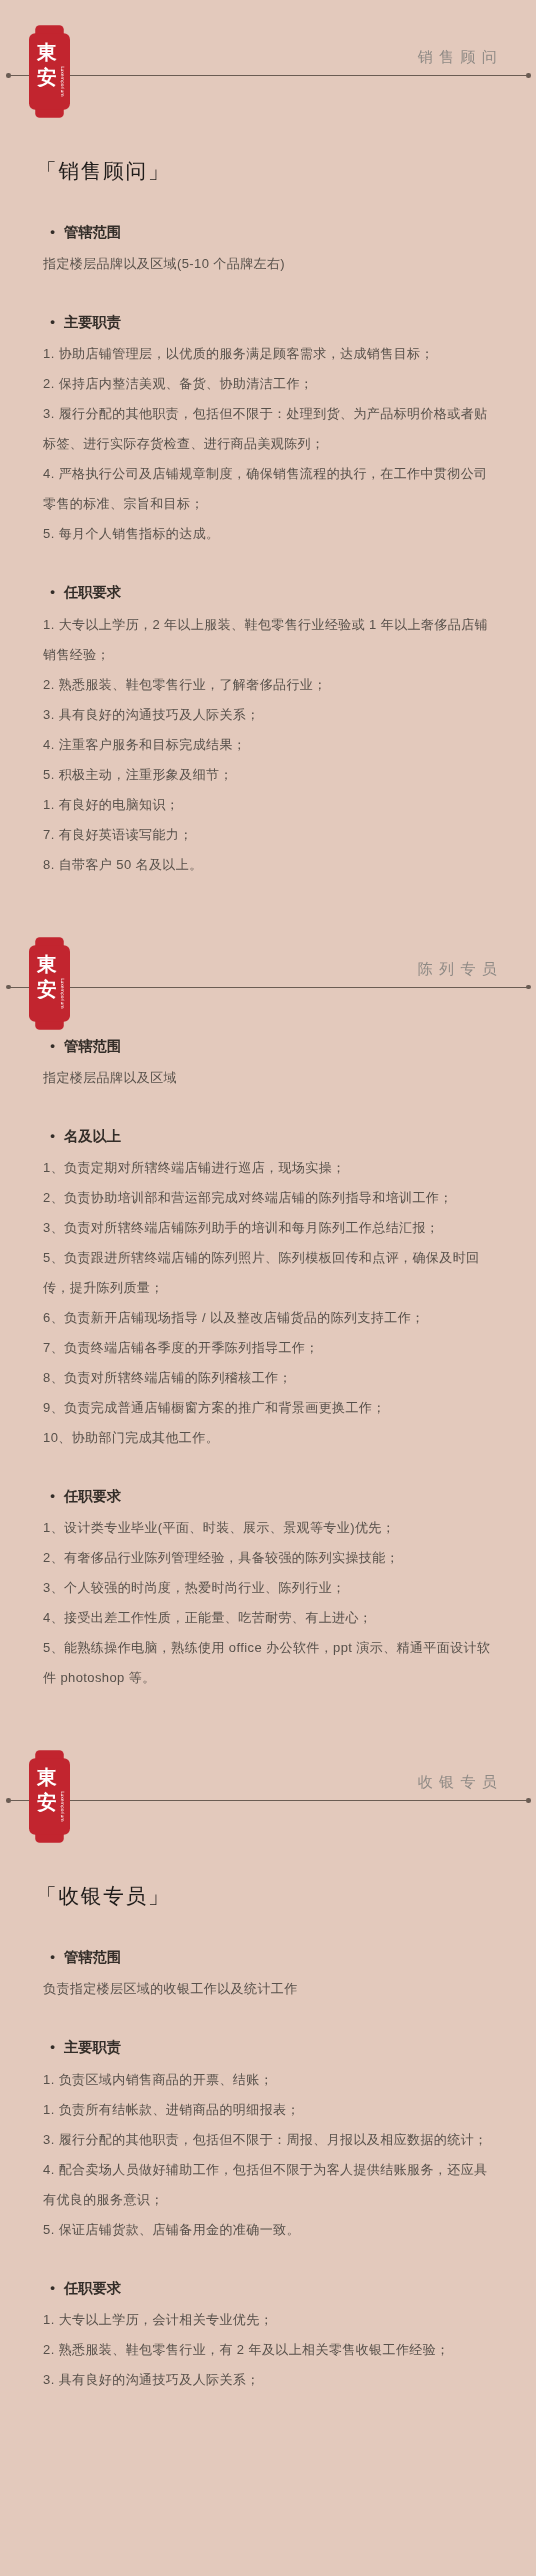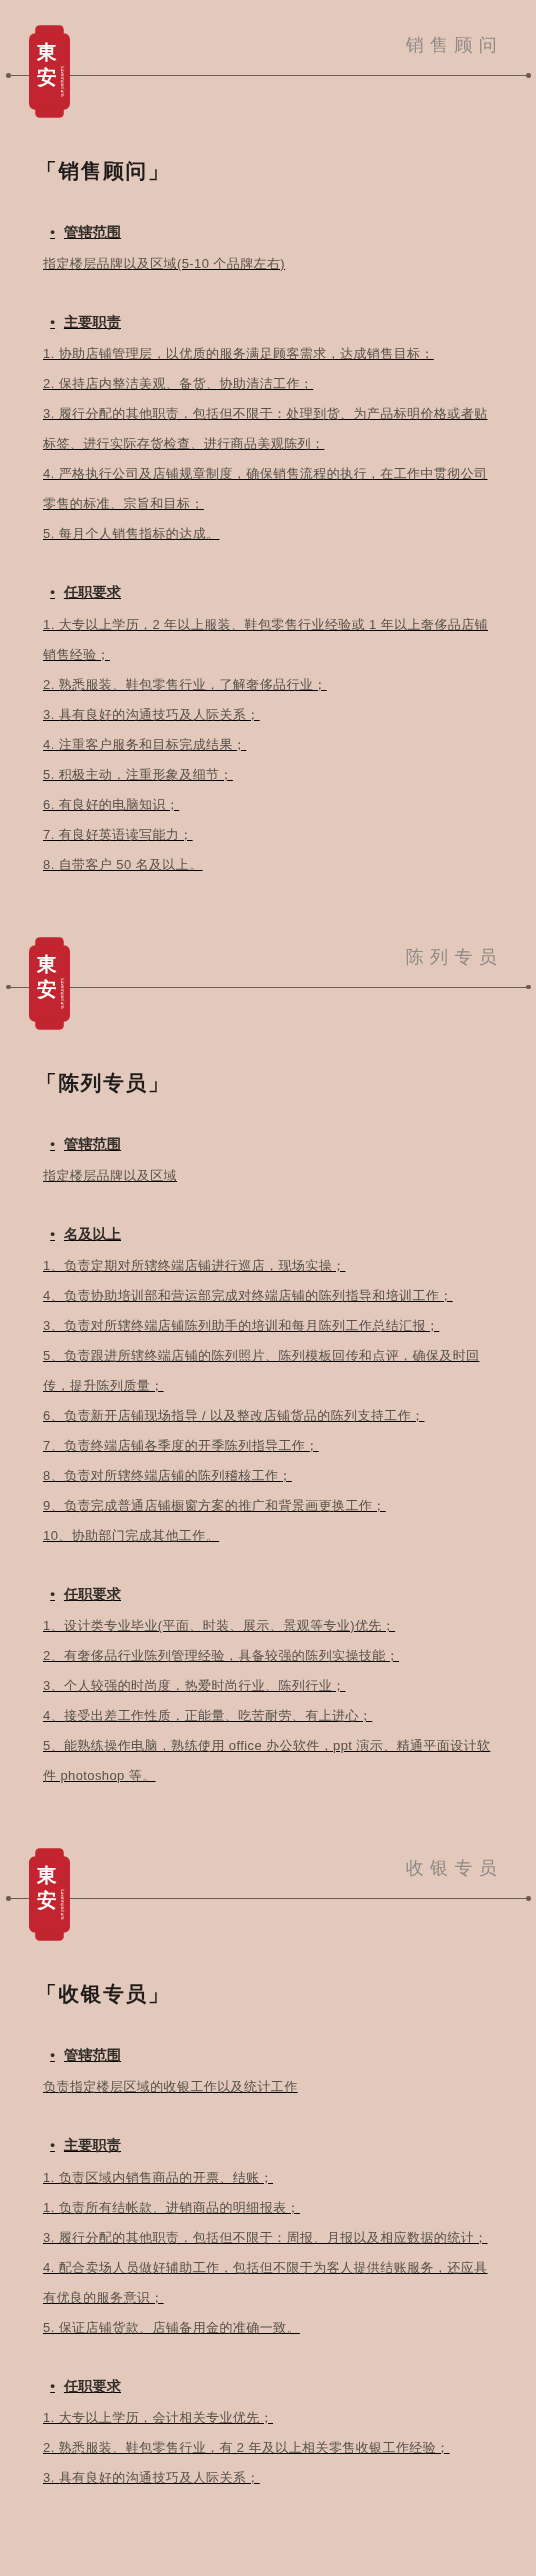--- a/index.html
+++ b/index.html
@@ -19,28 +19,28 @@
   }
   .page{width:537px;}
   .section-header{position:relative;height:93px;margin-top:25px;}
   .section:not(:first-child) .section-header{margin-top:57px;}
   .rule{position:absolute;top:50px;left:7.2px;right:7.2px;height:0.9px;background:var(--line);}
   .rule::before,.rule::after{content:"";position:absolute;top:-1.8px;width:4.5px;height:4.5px;border-radius:50%;background:var(--line);}
   .rule::before{left:-0.9px;}
   .rule::after{right:-0.9px;}
   .logo{position:absolute;top:0;left:29px;width:41px;height:93px;z-index:2;}
   .header-label{
-    position:absolute;right:34px;top:8px;
-    font-size:18px;letter-spacing:6.3px;color:var(--label);
+    position:absolute;right:34px;top:23px;
+    font-size:15px;letter-spacing:6.3px;color:var(--label);
   }
   .job-title{
     margin:39px 39px 38px 36px;
-    font-size:20.6px;font-weight:bold;color:var(--title);letter-spacing:1.8px;
-  }
-  .blocks{margin:7px 38px 0 43px;text-decoration:underline;}
+    font-size:20.6px;font-weight:normal;color:var(--title);letter-spacing:1.8px;
+  }
+  .blocks{margin:7px 38px 0 43px;}
   .block{margin-top:34px;}
   .block:first-child{margin-top:0;}
   .block-heading{
     margin:0 0 7.2px 7.2px;font-size:14.3px;font-weight:bold;color:var(--heading);
   }
   .block-heading .bullet{margin-right:9px;font-size:13.4px;position:relative;top:-0.9px;}
   .item{margin:0;font-size:13px;line-height:30px;color:var(--body);letter-spacing:0.4px;}
 </style>
 </head>
 <body>
@@ -86,59 +86,58 @@
   <div class="block">
     <div class="block-heading">
       <span class="bullet">•</span><span>任职要求</span>
     </div>
     <div>
             <p class="item">1. 大专以上学历，2 年以上服装、鞋包零售行业经验或 1 年以上奢侈品店铺销售经验；</p>
             <p class="item">2. 熟悉服装、鞋包零售行业，了解奢侈品行业；</p>
             <p class="item">3. 具有良好的沟通技巧及人际关系；</p>
             <p class="item">4. 注重客户服务和目标完成结果；</p>
             <p class="item">5. 积极主动，注重形象及细节；</p>
-            <p class="item">6. 有良好的电脑知识；</p>
+            <p class="item">1. 有良好的电脑知识；</p>
             <p class="item">7. 有良好英语读写能力；</p>
             <p class="item">8. 自带客户 50 名及以上。</p>
           </div>
   </div>
 </div>
   </div>
 
   <div class="section">
     <div class="section-header">
       <div class="rule"></div>
       <svg class="logo" viewBox="0 0 46 104" xmlns="http://www.w3.org/2000/svg">
         <rect x="7" y="0" width="32" height="20" rx="5" fill="var(--red)"></rect>
         <rect x="7" y="84" width="32" height="20" rx="5" fill="var(--red)"></rect>
         <rect x="0" y="9" width="46" height="86" rx="7" fill="var(--red)"></rect>
         <text x="20" y="38" text-anchor="middle" fill="#ffffff" font-size="22" font-weight="bold" font-family="'DejaVu Sans',sans-serif">東</text>
         <text x="20" y="66" text-anchor="middle" fill="#ffffff" font-size="22" font-weight="bold" font-family="'DejaVu Sans',sans-serif">安</text>
         <text transform="rotate(90 36 46)" x="36" y="46" fill="#ffffff" font-size="5" font-family="'DejaVu Sans',sans-serif">Luxemporium</text>
       </svg>
       <div class="header-label">陈列专员</div>
     </div>
-    <div class="job-title">「陈列专员」</div>
     <div class="blocks">
   <div class="block">
     <div class="block-heading">
       <span class="bullet">•</span><span>管辖范围</span>
     </div>
     <div>
             <p class="item">指定楼层品牌以及区域</p>
           </div>
   </div>
 
   <div class="block">
     <div class="block-heading">
       <span class="bullet">•</span><span>名及以上</span>
     </div>
     <div>
             <p class="item">1、负责定期对所辖终端店铺进行巡店，现场实操；</p>
-            <p class="item">4、负责协助培训部和营运部完成对终端店铺的陈列指导和培训工作；</p>
+            <p class="item">2、负责协助培训部和营运部完成对终端店铺的陈列指导和培训工作；</p>
             <p class="item">3、负责对所辖终端店铺陈列助手的培训和每月陈列工作总结汇报；</p>
             <p class="item">5、负责跟进所辖终端店铺的陈列照片、陈列模板回传和点评，确保及时回传，提升陈列质量；</p>
             <p class="item">6、负责新开店铺现场指导 / 以及整改店铺货品的陈列支持工作；</p>
             <p class="item">7、负责终端店铺各季度的开季陈列指导工作；</p>
             <p class="item">8、负责对所辖终端店铺的陈列稽核工作；</p>
             <p class="item">9、负责完成普通店铺橱窗方案的推广和背景画更换工作；</p>
             <p class="item">10、协助部门完成其他工作。</p>
           </div>
   </div>
 

